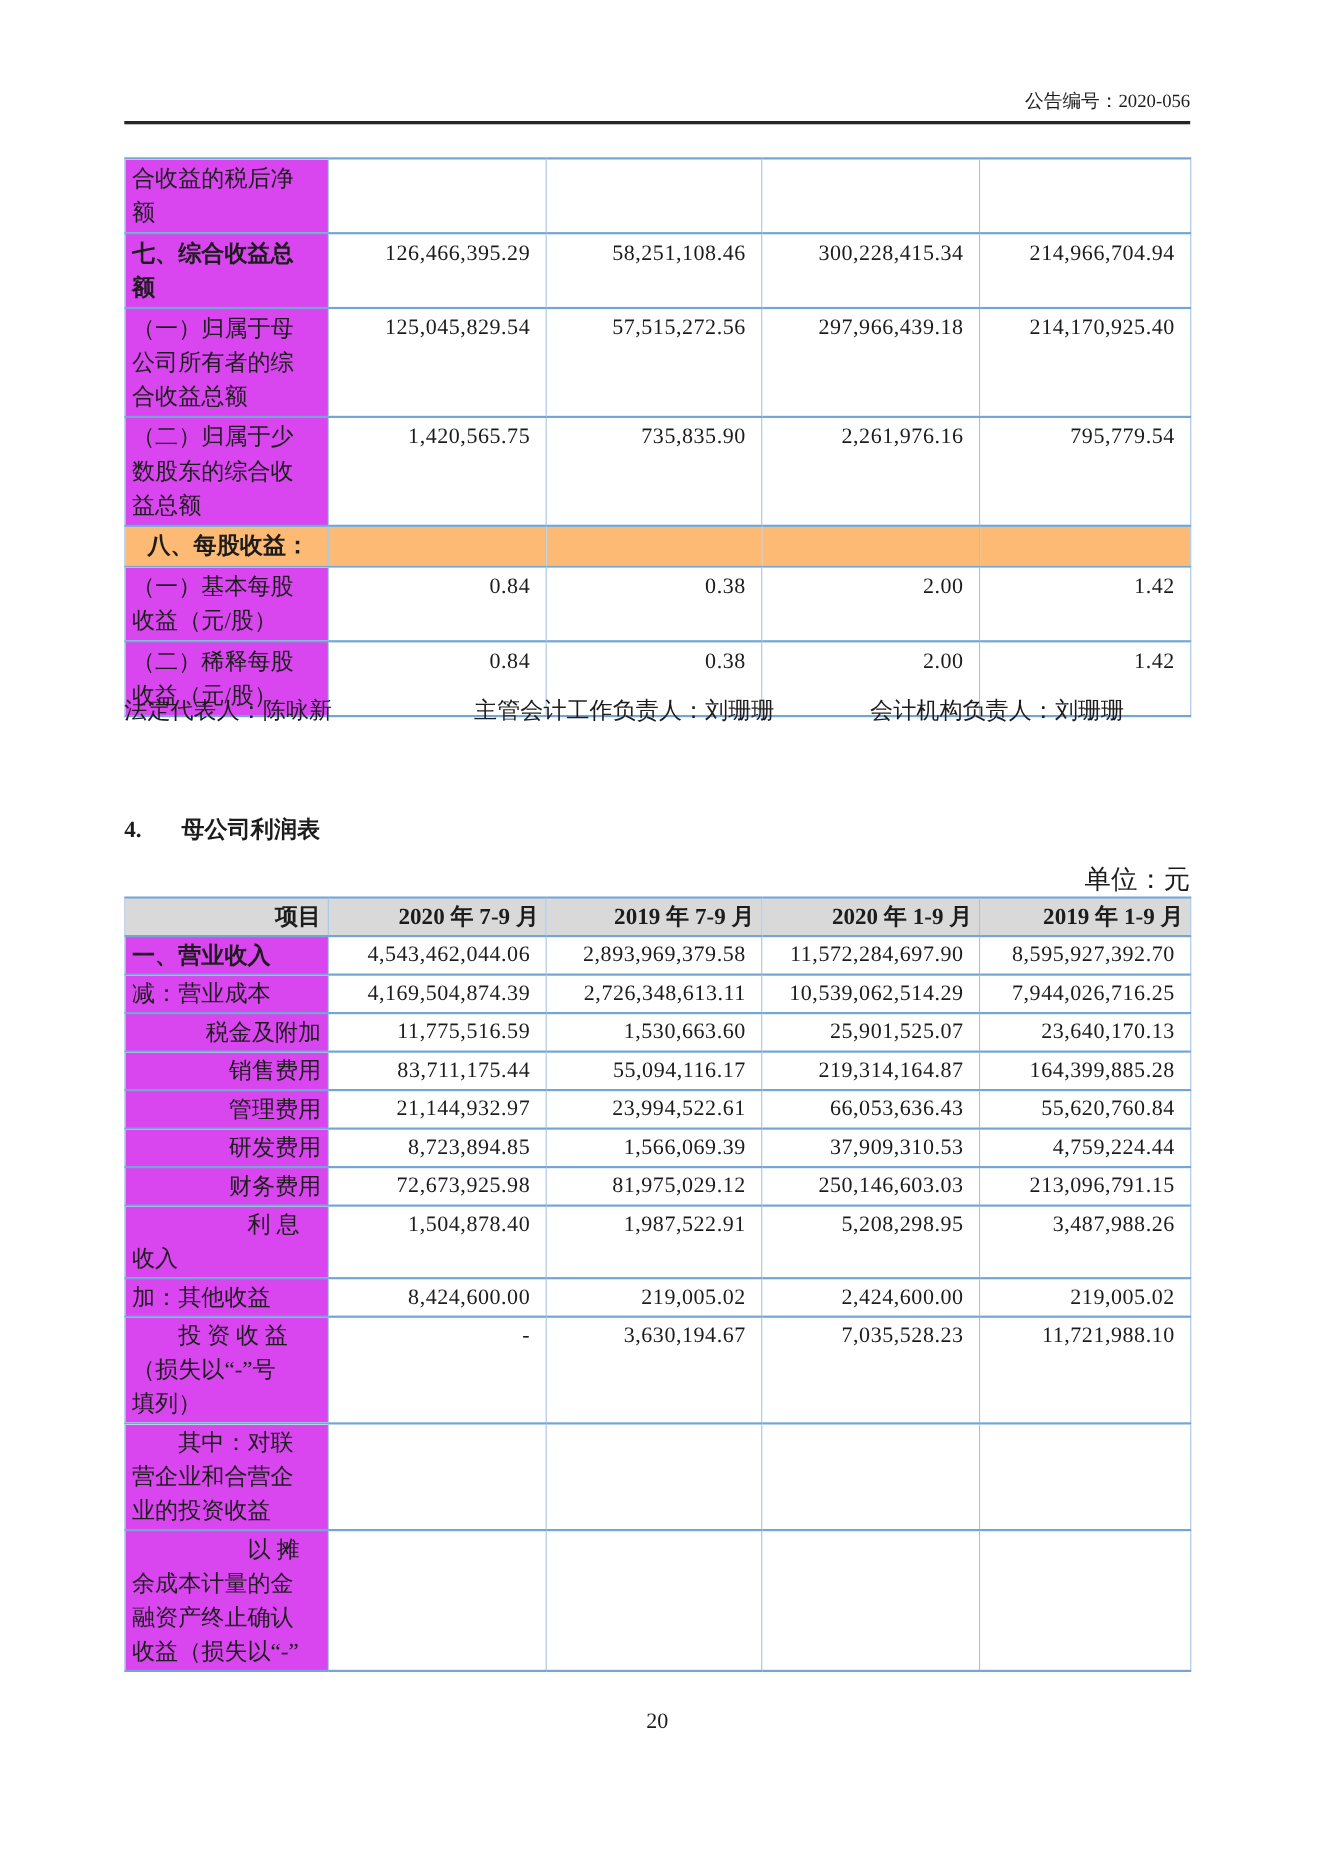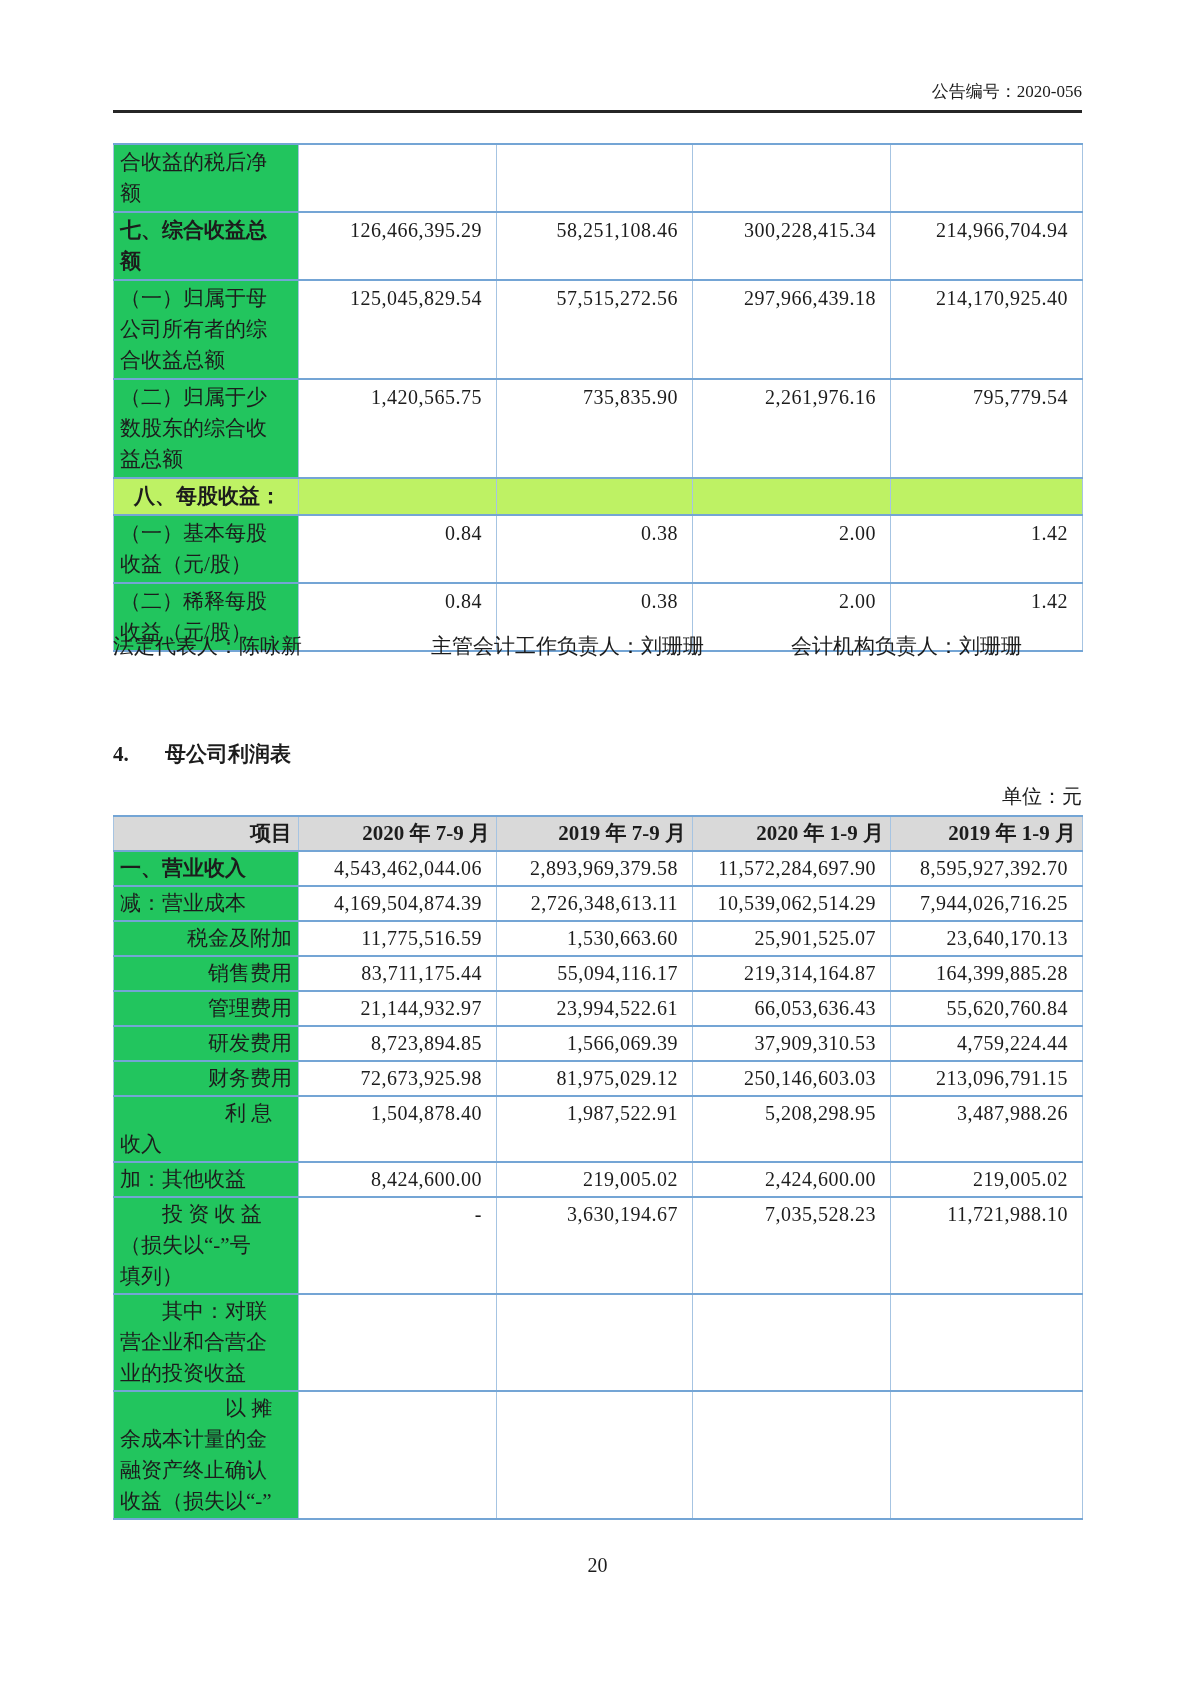--- a/index.html
+++ b/index.html
@@ -23,35 +23,35 @@
   td, th {
     border:1px solid #a6c4e2;
     border-top:2px solid #74a5d5;
     border-bottom:2px solid #74a5d5;
     vertical-align:top;
     overflow:hidden;
   }
   .t1 td { font-size:21px; line-height:31px; padding:2px 6px; }
   .t2 td, .t2 th { font-size:21px; line-height:31px; padding:1px 6px; }
   th { background:#d9d9d9; font-weight:bold; text-align:right; }
-  td.lbl { background:#22c55e; text-align:left; white-space:pre-line; }
+  td.lbl { background:#d946ef; text-align:left; white-space:pre-line; }
   td.lbl.r { text-align:right;margin-left:44px; }
   td.val { text-align:right; padding-right:14px; font-size:20px; letter-spacing:0.5px; }
-  tr.gray-row td { background:#bef264;padding-left:20px; }
+  tr.gray-row td { background:#fdba74;padding-left:20px; }
   td.b { font-weight:bold;margin-left:18px; }
 
   .signs { top:632px; font-size:21px; height:30px;padding-left:40px; }
   .signs span { position:absolute; white-space:nowrap; }
   .sign-1 { left:0; }
   .sign-2 { left:318px; }
   .sign-3 { left:678px; }
 
   .sec-title { top:740px; font-size:21px; font-weight:bold; }
   .sec-num { display:inline-block; width:52px; }
-  .unit { top:783px; text-align:right; font-size:20px; }
+  .unit { top:783px; text-align:right; font-size:24px; }
   .page-no { top:1554px; text-align:center; font-size:20px; }
 </style>
 </head>
 <body>
 
 <div class="abs content-w doc-no">公告编号：2020-056</div>
 <div class="abs content-w rule"></div>
 
 <table class="fin t1">
   <colgroup>

